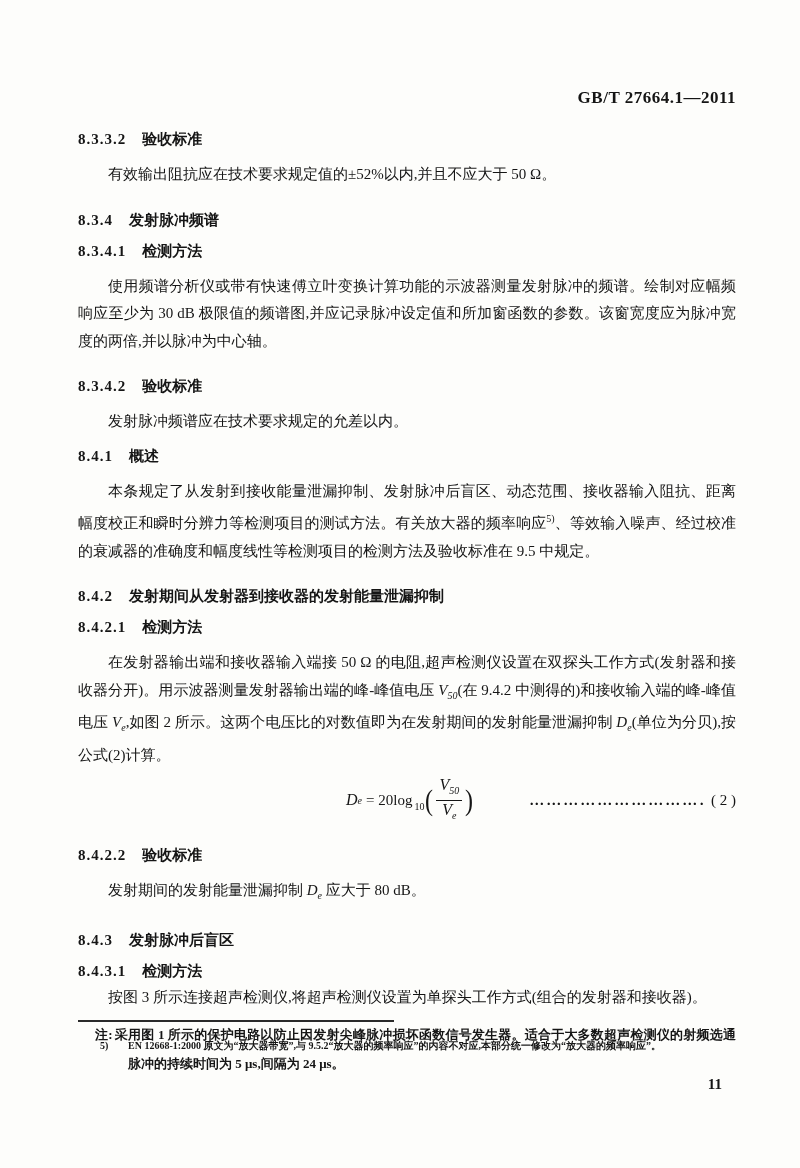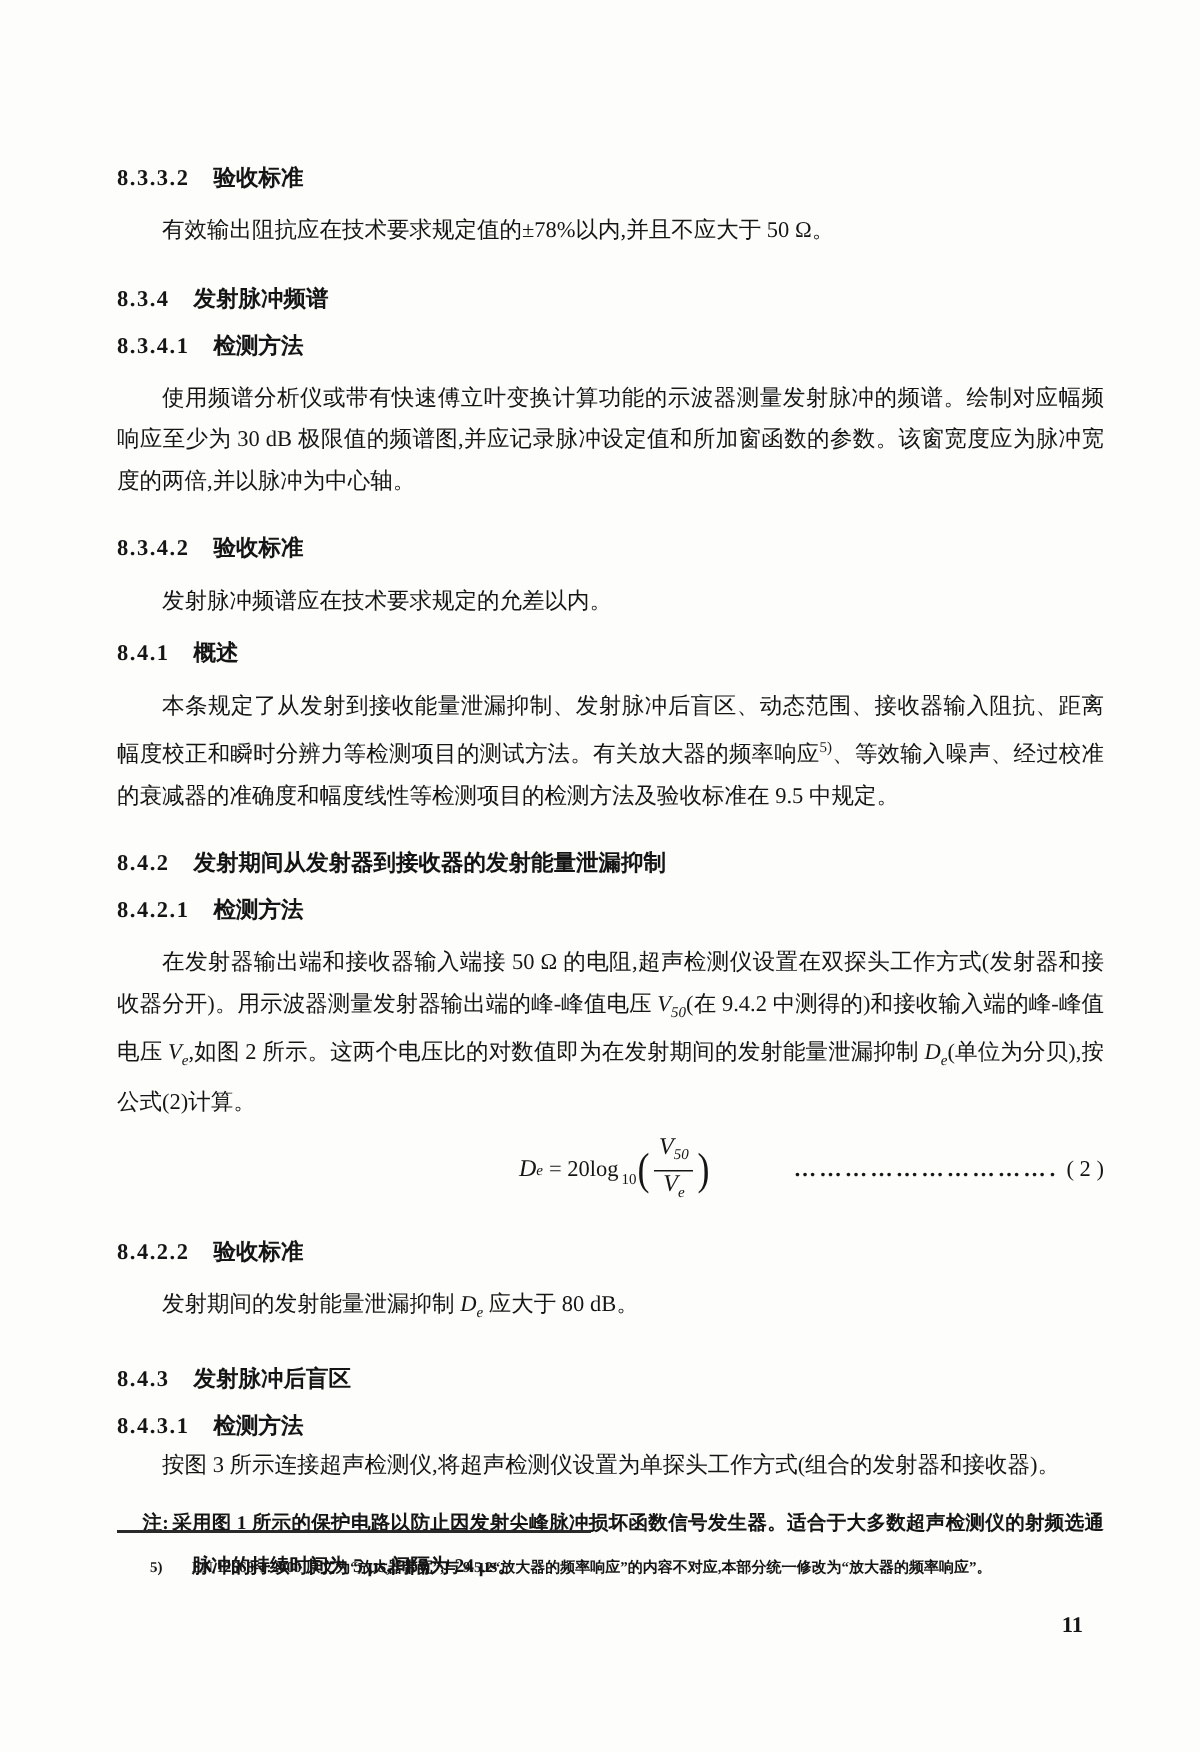--- a/index.html
+++ b/index.html
@@ -120,25 +120,26 @@
     font-size:15px;
     font-weight:bold;
   }
 </style>
 </head>
 <body>
 
 <div class="page">
   <div class="content">
 
+    <div class="doc-header">GB/T 27664.1—2011</div>
 
     <div class="heading">
       <span class="num">8.3.3.2</span><span>验收标准</span>
     </div>
-    <p class="para">有效输出阻抗应在技术要求规定值的±78%以内,并且不应大于 50 Ω。</p>
+    <p class="para">有效输出阻抗应在技术要求规定值的±52%以内,并且不应大于 50 Ω。</p>
 
     <div class="heading">
       <span class="num">8.3.4</span><span>发射脉冲频谱</span>
     </div>
     <div class="heading after-heading">
       <span class="num">8.3.4.1</span><span>检测方法</span>
     </div>
     <p class="para">使用频谱分析仪或带有快速傅立叶变换计算功能的示波器测量发射脉冲的频谱。绘制对应幅频响应至少为 30 dB 极限值的频谱图,并应记录脉冲设定值和所加窗函数的参数。该窗宽度应为脉冲宽度的两倍,并以脉冲为中心轴。</p>
 
     <div class="heading">

